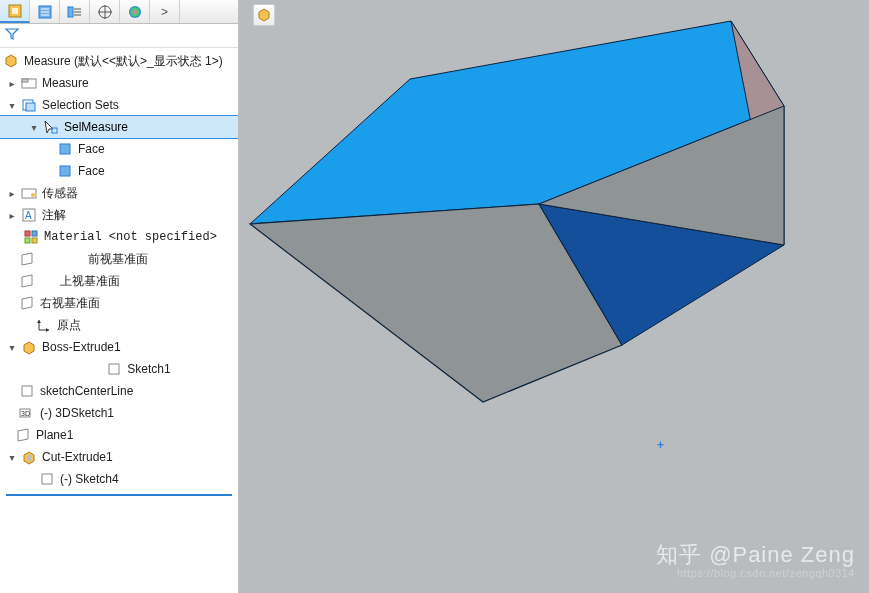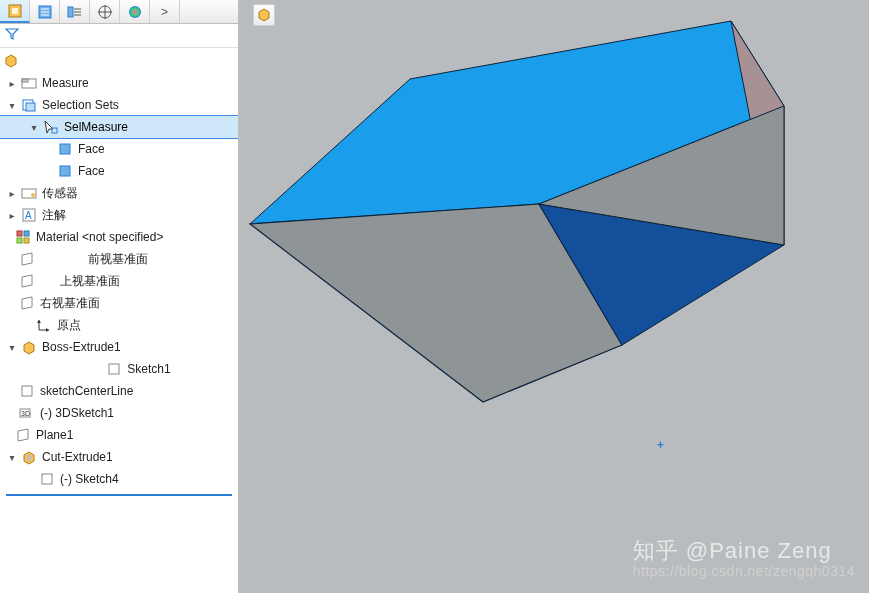--- a/index.html
+++ b/index.html
@@ -17,22 +17,22 @@
   .tree-row.selected { background: #cfe8f9; outline: 1px solid #3a8dde; }
   .tree-row.selected .label { color:#000; }
   .expander { width: 12px; height: 12px; display: inline-flex; align-items: center; justify-content: center; margin-right: 2px; color: #555; font-size: 10px; cursor:pointer; }
   .icon { width: 18px; height: 18px; display: inline-flex; align-items: center; justify-content: center; margin-right: 4px; }
   .icon svg { width:16px; height:16px; }
   .label { font-size: 12px; color: #222; }
   .hr-blue { height: 2px; background: #2a7fd4; margin: 4px 6px 0 6px; }
   .viewport { flex: 1; background: #b9bcbe; position: relative; height: 100%; }
   .corner-cube { position: absolute; top: 4px; left: 14px; width: 22px; height: 22px; display:flex; align-items:center; justify-content:center; border:1px solid #cfcfcf; background:linear-gradient(#fdfdfd,#ececec); border-radius:2px; }
   .corner-cube svg{width:16px;height:16px;}
-  .watermark { position: absolute; right: 14px; bottom: 14px; color: #e8e8e8; font-size: 22px; font-weight: 500; text-align: left; line-height: 1.1; letter-spacing:1px; }
-  .watermark .sub { font-size: 14px; color: #d0d0d0; letter-spacing:0.5px; }
+  .watermark { position: absolute; right: 14px; bottom: 14px; color: #e8e8e8; font-size: 22px; font-weight: 500; text-align: right; line-height: 1.1; letter-spacing:1px; }
+  .watermark .sub { font-size: 11px; color: #d0d0d0; letter-spacing:0.5px; }
   .center-cursor { position:absolute; left:418px; top:438px; color:#2a7fd4; font-size:12px; font-weight:bold; }
 </style>
 </head>
 <body>
 
 <div class="app">
   <div class="left-panel">
     <div class="tab-bar">
       <div class="tab active">
           <svg viewBox="0 0 16 16">
@@ -84,20 +84,21 @@
     </div>
 
     <div class="tree">
 
       <div class="tree-row" style="padding-left:2px;">
         <span class="icon">
             <svg viewBox="0 0 16 16">
               <polygon points="3,5 8,2 13,5 13,11 8,14 3,11" fill="#f8c253" stroke="#b07b1a"></polygon>
             </svg>
           </span>
+        <span class="label">Measure  (默认&lt;&lt;默认&gt;_显示状态 1&gt;)</span>
       </div>
 
       <div class="tree-row" style="padding-left:6px;">
         <span class="expander">▸</span>
         <span class="icon">
             <svg viewBox="0 0 16 16">
               <rect x="1" y="4" width="14" height="9" fill="#fff" stroke="#888"></rect>
               <rect x="1" y="4" width="6" height="3" fill="#ccc" stroke="#888"></rect>
             </svg>
           </span>
@@ -157,21 +158,21 @@
         <span class="expander">▸</span>
         <span class="icon">
             <svg viewBox="0 0 16 16">
               <rect x="2" y="2" width="12" height="12" fill="none" stroke="#888"></rect>
               <text x="4" y="12" font-size="10" fill="#2a7fd4">A</text>
             </svg>
           </span>
         <span class="label">注解</span>
       </div>
 
-      <div class="tree-row" style="padding-left:14px;">
+      <div class="tree-row" style="padding-left:22px;font-family:Liberation Mono, monospace;">
         <span class="icon">
             <svg viewBox="0 0 16 16">
               <rect x="2" y="2" width="5" height="5" fill="#d66" stroke="#a33"></rect>
               <rect x="9" y="2" width="5" height="5" fill="#6ad" stroke="#27a"></rect>
               <rect x="2" y="9" width="5" height="5" fill="#ad6" stroke="#5a2"></rect>
               <rect x="9" y="9" width="5" height="5" fill="#dc5" stroke="#a82"></rect>
             </svg>
           </span>
         <span class="label">Material &lt;not specified&gt;</span>
       </div>

